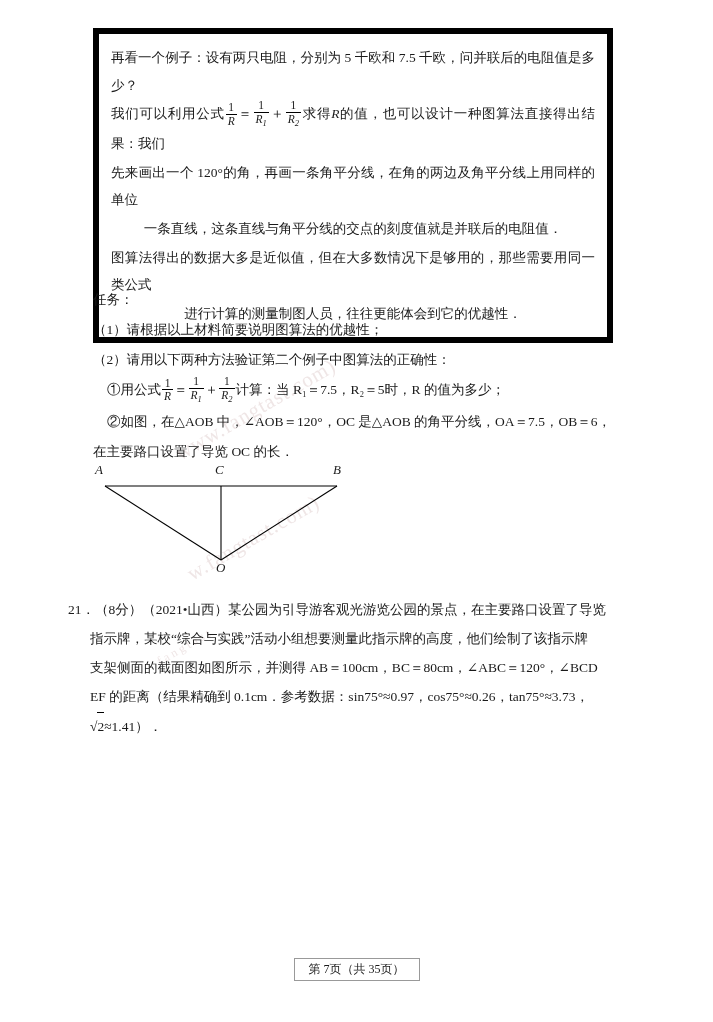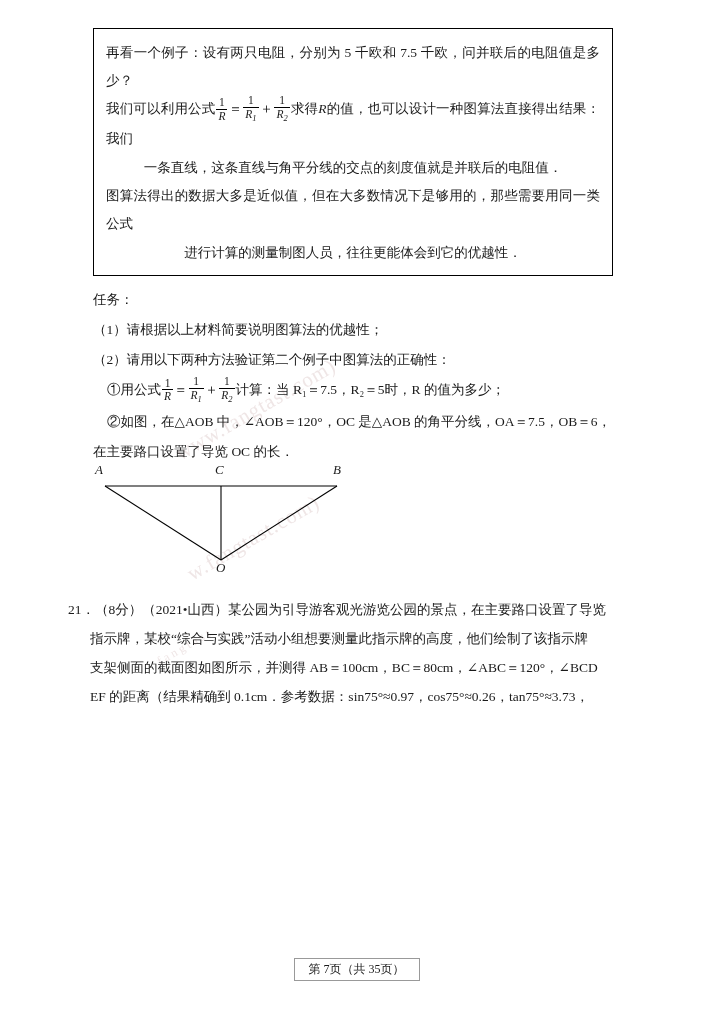--- a/index.html
+++ b/index.html
@@ -46,21 +46,21 @@
     position: relative;
     z-index: 2;
   }
 
   
   .matbox {
     position: absolute;
     left: 93px;
     top: 28px;
     width: 520px;
-    border: 1px solid #000000;
+    border: 6px solid #000000;
     box-sizing: border-box;
     padding: 10px 12px 8px 12px;
     font-size: 13.5px;
     line-height: 2.05;
     text-align: justify;
   }
   .matbox p {
     margin: 0 0 1px 0;
     text-indent: 0;
   }
@@ -162,20 +162,21 @@
     <div class="wm1">www.fangtast.com)</div>
     <div class="wm2">w.fangtast.com)</div>
     <div class="wm3">fangtast</div>
   </div>
 
   <div class="content">
 
     <div class="matbox">
       <p class="ind">再看一个例子：设有两只电阻，分别为 5 千欧和 7.5 千欧，问并联后的电阻值是多少？</p>
       <p class="ind"><span>我们可以利用公式</span><span class="frac"><span class="num">1</span><span class="den it">R</span></span><span>＝</span><span class="frac"><span class="num">1</span><span class="den it"><span>R</span><span class="sub">1</span></span></span><span>＋</span><span class="frac"><span class="num">1</span><span class="den it"><span>R</span><span class="sub">2</span></span></span><span>求得</span><span class="it">R</span><span>的值，也可以设计一种图算法直接得出结果：我们</span></p>
+      <p class="ind">先来画出一个 120°的角，再画一条角平分线，在角的两边及角平分线上用同样的单位</p>
       <p class="ctr">一条直线，这条直线与角平分线的交点的刻度值就是并联后的电阻值．</p>
       <p class="ind">图算法得出的数据大多是近似值，但在大多数情况下是够用的，那些需要用同一类公式</p>
       <p class="ctr">进行计算的测量制图人员，往往更能体会到它的优越性．</p>
     </div>
 
     <div class="tasks">
       <div class="ln">任务：</div>
       <div class="ln i1">（1）请根据以上材料简要说明图算法的优越性；</div>
       <div class="ln i1">（2）请用以下两种方法验证第二个例子中图算法的正确性：</div>
       <div class="ln i2"><span>①用公式</span><span class="frac"><span class="num">1</span><span class="den it">R</span></span><span>＝</span><span class="frac"><span class="num">1</span><span class="den it"><span>R</span><span class="sub">1</span></span></span><span>＋</span><span class="frac"><span class="num">1</span><span class="den it"><span>R</span><span class="sub">2</span></span></span><span>计算：当 R₁＝7.5，R₂＝5时，R 的值为多少；</span></div>
@@ -194,20 +195,21 @@
       <span class="flabel" style="left:122px; top:-6px;">C</span>
       <span class="flabel" style="left:240px; top:-6px;">B</span>
       <span class="flabel" style="left:123px; top:92px;">O</span>
     </div>
 
     <div class="prob21">
       <div class="first">21．（8分）（2021•山西）某公园为引导游客观光游览公园的景点，在主要路口设置了导览</div>
       <div class="cont">指示牌，某校“综合与实践”活动小组想要测量此指示牌的高度，他们绘制了该指示牌</div>
       <div class="cont">支架侧面的截面图如图所示，并测得 AB＝100cm，BC＝80cm，∠ABC＝120°，∠BCD</div>
       <div class="cont">EF 的距离（结果精确到 0.1cm．参考数据：sin75°≈0.97，cos75°≈0.26，tan75°≈3.73，</div>
+      <div class="cont"><span class="sqrt2">√<span class="bar"></span><span>2</span></span><span>≈1.41）．</span></div>
     </div>
 
     <div class="footer">
       <span class="box">第 7页（共 35页）</span>
     </div>
 
   </div>
 </div>
 
 </body></html>

